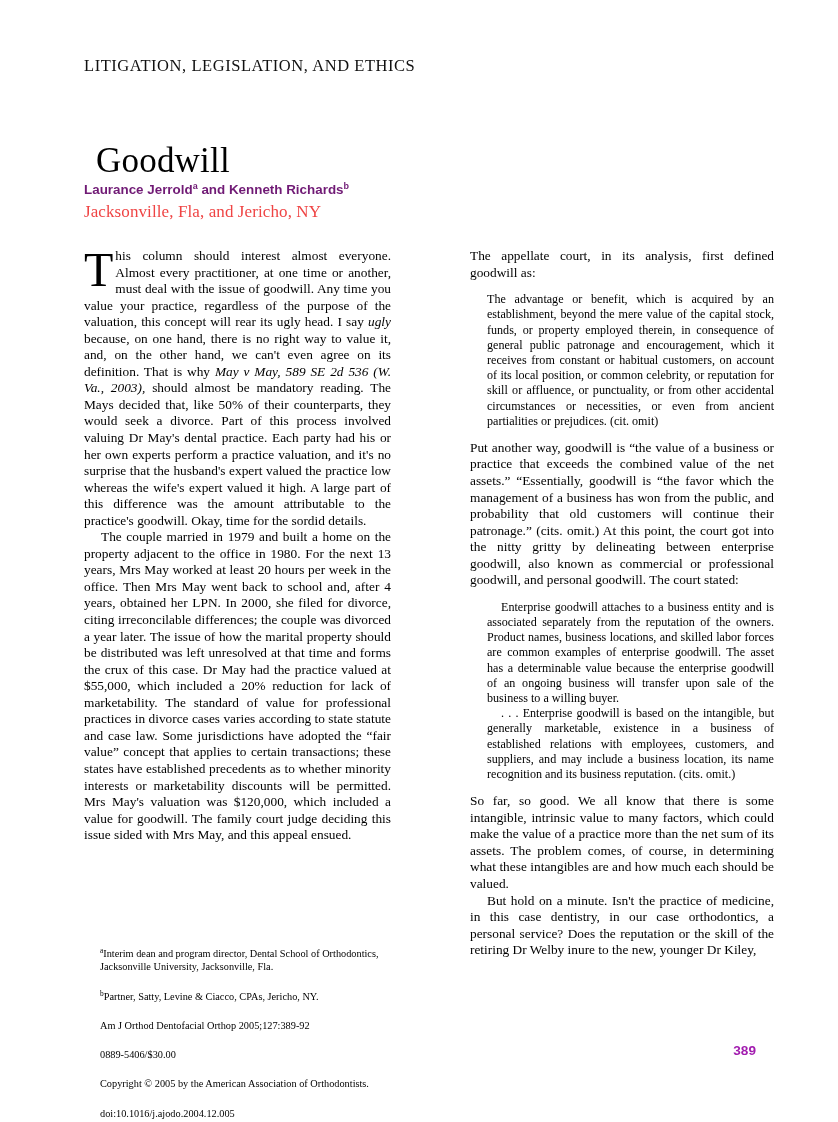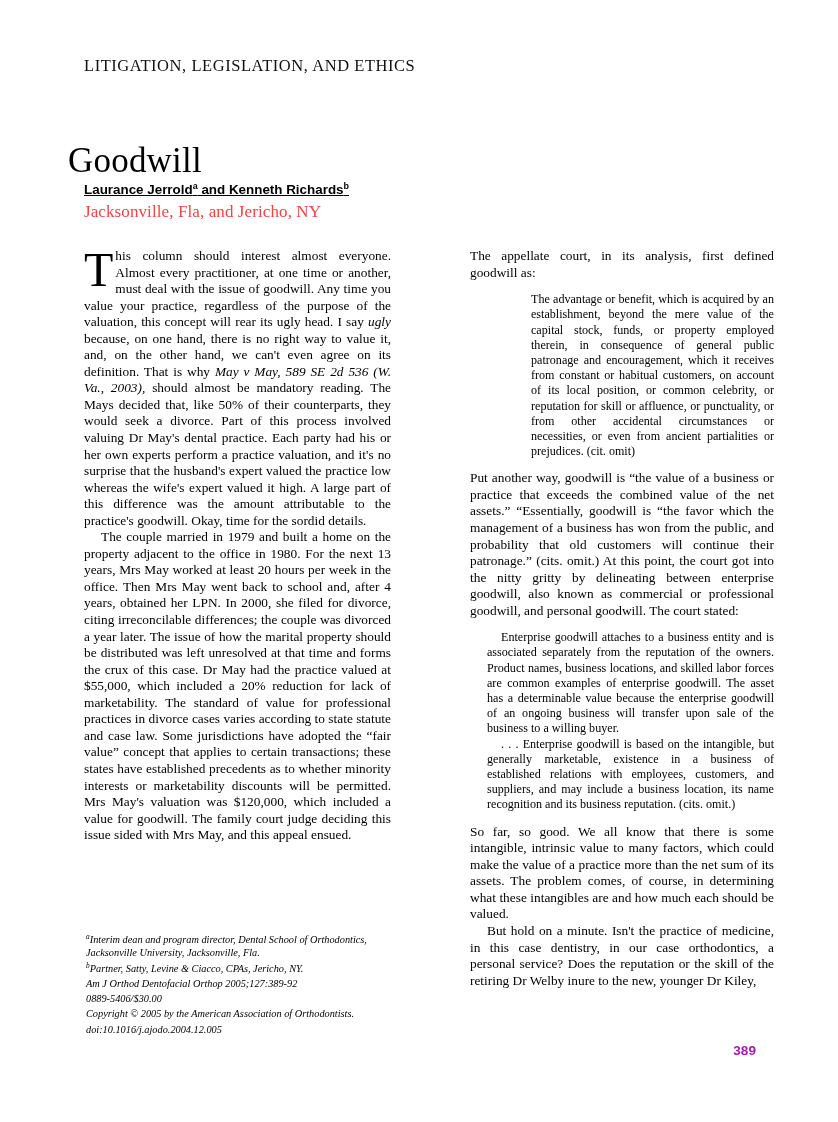--- a/index.html
+++ b/index.html
@@ -29,38 +29,37 @@
     left: 84px;
     top: 56px;
     font-family: "Liberation Serif", "DejaVu Serif", serif;
     font-size: 16.5px;
     letter-spacing: 0.55px;
     color: #111;
   }
 
   .article-title {
     position: absolute;
-    left: 68px;
+    left: 96px;
     top: 118px;
     font-family: "Liberation Serif", "DejaVu Serif", serif;
     font-size: 35px;
     font-weight: 400;
     letter-spacing: 0.2px;
     color: #000;
   }
 
   .byline {
     position: absolute;
     left: 84px;
     top: 182px;
     font-family: "Liberation Sans", "DejaVu Sans", sans-serif;
     font-size: 13.4px;
     font-weight: bold;
-    color: #000000;
-    text-decoration: underline;
+    color: #701a75;
   }
   .byline sup {
     font-size: 9px;
     vertical-align: super;
     line-height: 0;
   }
 
   .affiliation {
     position: absolute;
     left: 84px;
@@ -107,36 +106,36 @@
   .quote {
     margin: 11px 0 11px 0;
     padding-left: 17px;
     padding-right: 0px;
     font-size: 12.1px;
     line-height: 15.2px;
     text-align: justify;
   }
   .col-right .quote { width: 287px; }
   .quote p { margin: 0; text-indent: 14px; }
-  .quote p.noindent { text-indent: 0; margin-left: 44px; }
+  .quote p.noindent { text-indent: 0; }
 
   em { font-style: italic; }
 
   
   .footnotes {
     position: absolute;
     left: 84px;
     top: 931px;
     width: 312px;
     font-size: 10.3px;
     line-height: 13.3px;
     text-align: left;
     color: #000;
   }
-  .footnotes p { margin: 2px; font-style: italic; }
+  .footnotes p { margin: 16px; }
   .footnotes sup {
     font-size: 7.4px;
     vertical-align: super;
     line-height: 0;
   }
 
   .page-number {
     position: absolute;
     left: 716px;
     top: 1043px;

